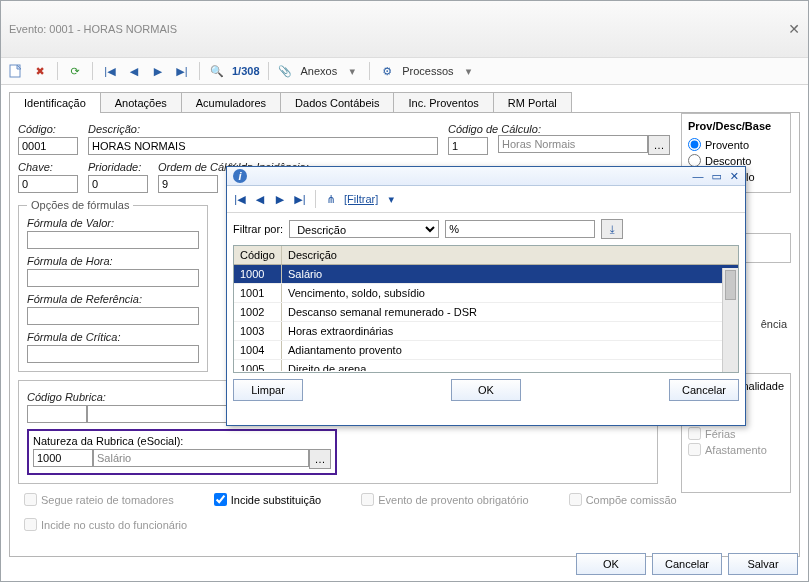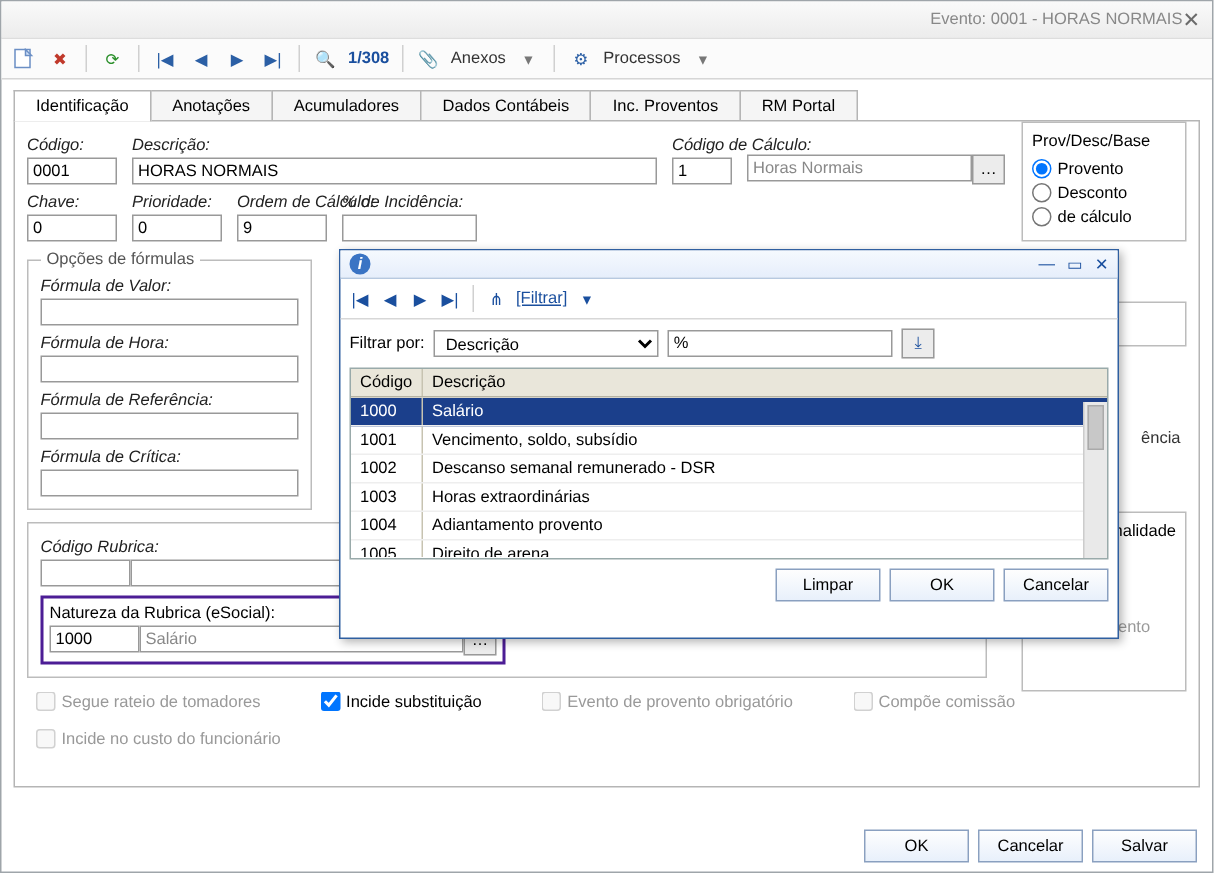--- a/index.html
+++ b/index.html
@@ -1,19 +1,19 @@
 <!DOCTYPE html>
 <html><head>
 <meta charset="utf-8">
 <style>
   * { box-sizing: border-box; font-family: Tahoma, Arial, sans-serif; font-size: 11px; }
   body { margin: 0; background: #fff; width: 811px; height: 584px; overflow: hidden; position: relative; }
 
   .window { border: 1px solid #9fa5aa; background: #fff; }
-  .titlebar { background: linear-gradient(#fafafa,#ececec); color:#888; padding:4px 8px; display:flex; justify-content:flex-end; align-items:center; border-bottom:1px solid #ddd;}
+  .titlebar { background: linear-gradient(#fafafa,#ececec); color:#888; padding:20px 8px; display:flex; justify-content:space-between; align-items:center; border-bottom:1px solid #ddd;}
   .titlebar .close { color:#6b6b6b; font-size:14px; cursor:pointer;}
 
   .toolbar { display:flex; align-items:center; gap:6px; padding:4px 6px; border-bottom:1px solid #d6d6d6; background:#fbfbfb;}
   .tbtn { display:inline-flex; align-items:center; justify-content:center; min-width:18px; height:18px; color:#2b5fa5; cursor:pointer;}
   .tbtn.green{color:#2a8f2a;}
   .tbtn.red{color:#c0392b;}
   .tbtn.gray{color:#777;}
   .sep { width:1px; height:18px; background:#d0d0d0; margin:0 2px;}
   .pager { color:#1a4f9e; font-weight:bold;}
 
@@ -25,21 +25,21 @@
   .row { display:flex; align-items:flex-end; gap:10px; margin-bottom:6px;}
   .field { display:flex; flex-direction:column;}
   .field label, .flabel { color:#222; margin-bottom:2px;font-style:italic;}
   input[type=text], select { border:1px solid #999; padding:2px 3px; background:#fff; height:18px;}
   .ellipsis-btn { width:22px; height:20px; border:1px solid #999; background:#ececec; cursor:pointer; display:inline-flex; align-items:center; justify-content:center;}
 
   fieldset { border:1px solid #bcbcbc; padding:6px 8px 8px 8px; margin:0;}
   fieldset>legend { color:#555; padding:0 4px;}
 
   .right-panel { position:absolute; right:8px; top:0; width:110px; border:1px solid #bcbcbc; padding:6px;}
-  .right-panel .hdr { font-weight:normal; margin-bottom:6px;}
+  .right-panel .hdr { font-weight:bold; margin-bottom:6px;}
 
   .radio,.chk { display:flex; align-items:center; gap:4px; margin:3px 0;}
   input[type=radio],input[type=checkbox]{margin:0;}
 
   .side-group { position:absolute; right:8px; border:1px solid #bcbcbc; padding:6px; width:110px;}
   .side-group .hdr{font-weight:bold; margin-bottom:4px;}
 
   .red-highlight { border:2px solid #4c1d95; padding:4px; }
 
   .footer { position:absolute; bottom:6px; right:10px; display:flex; gap:6px;}
@@ -56,21 +56,21 @@
   .filtrow { display:flex; align-items:center; gap:6px; padding:6px;}
   .grid { border:1px solid #9aa; margin:0 6px; height:128px; overflow:hidden; position:relative; background:#fff;}
   .ghead { display:flex; background:#e9e6da; border-bottom:1px solid #b5b2a2;}
   .ghead .c1,.grow .c1{width:48px; padding:3px 6px; border-right:1px solid #c7c3b1;}
   .ghead .c2,.grow .c2{flex:1; padding:3px 6px;}
   .gbody { overflow:auto; height:106px;}
   .grow { display:flex; border-bottom:1px solid #eee; cursor:pointer;}
   .grow.selected { background:#1b3f8b; color:#fff;}
   .gscroll { position:absolute; right:0; top:22px; bottom:0; width:16px; background:#e9e9e9; border-left:1px solid #ccc;}
   .gscroll .thumb{position:absolute; left:2px; right:2px; top:2px; height:30px; background:#c8c8c8; border:1px solid #aaa;}
-  .pbtns { display:flex; justify-content:flex-end; gap:6px; padding:6px;}
+  .pbtns { display:flex; justify-content:space-between; gap:6px; padding:6px;}
   .big-chk-row{display:flex; gap:40px; margin-top:6px; padding-left:6px;}
 
   .form-disabled { color:#999;}
 
   svg { display:block; }
 </style>
 </head>
 <body>
 
 <div class="window" style="width:809px;height:582px;position:relative;">

